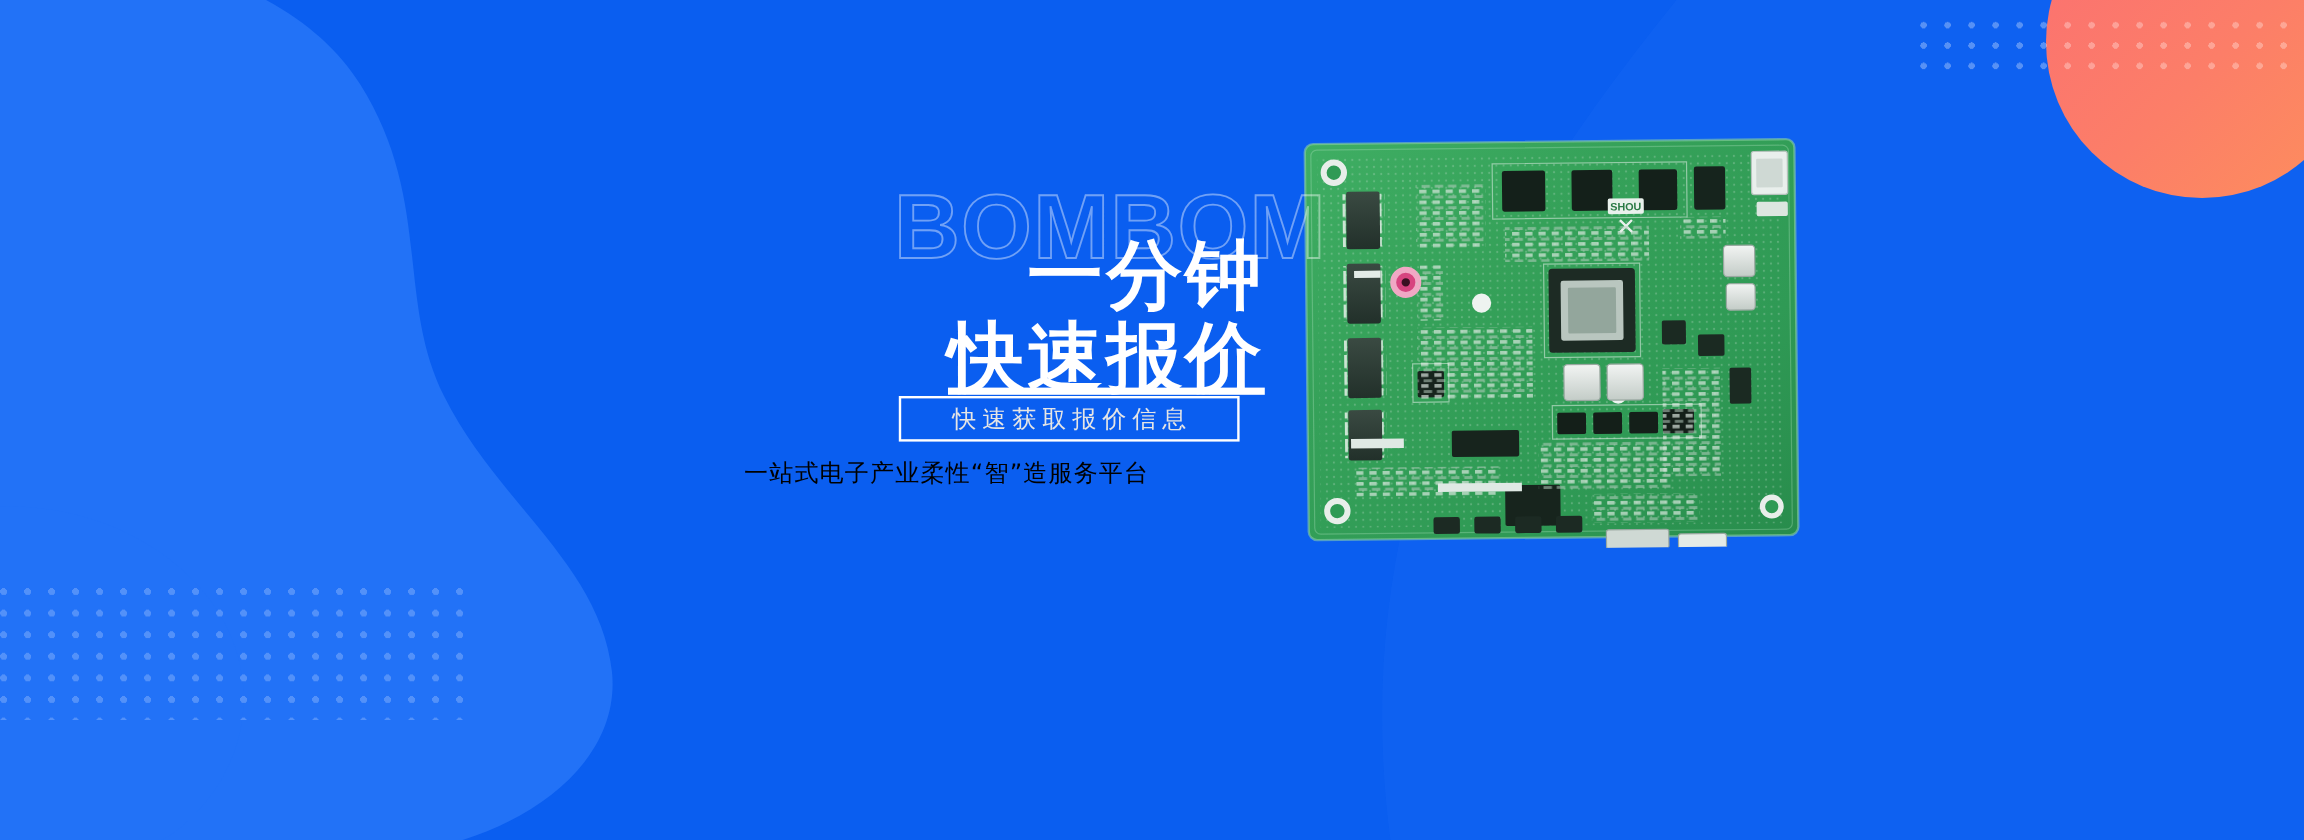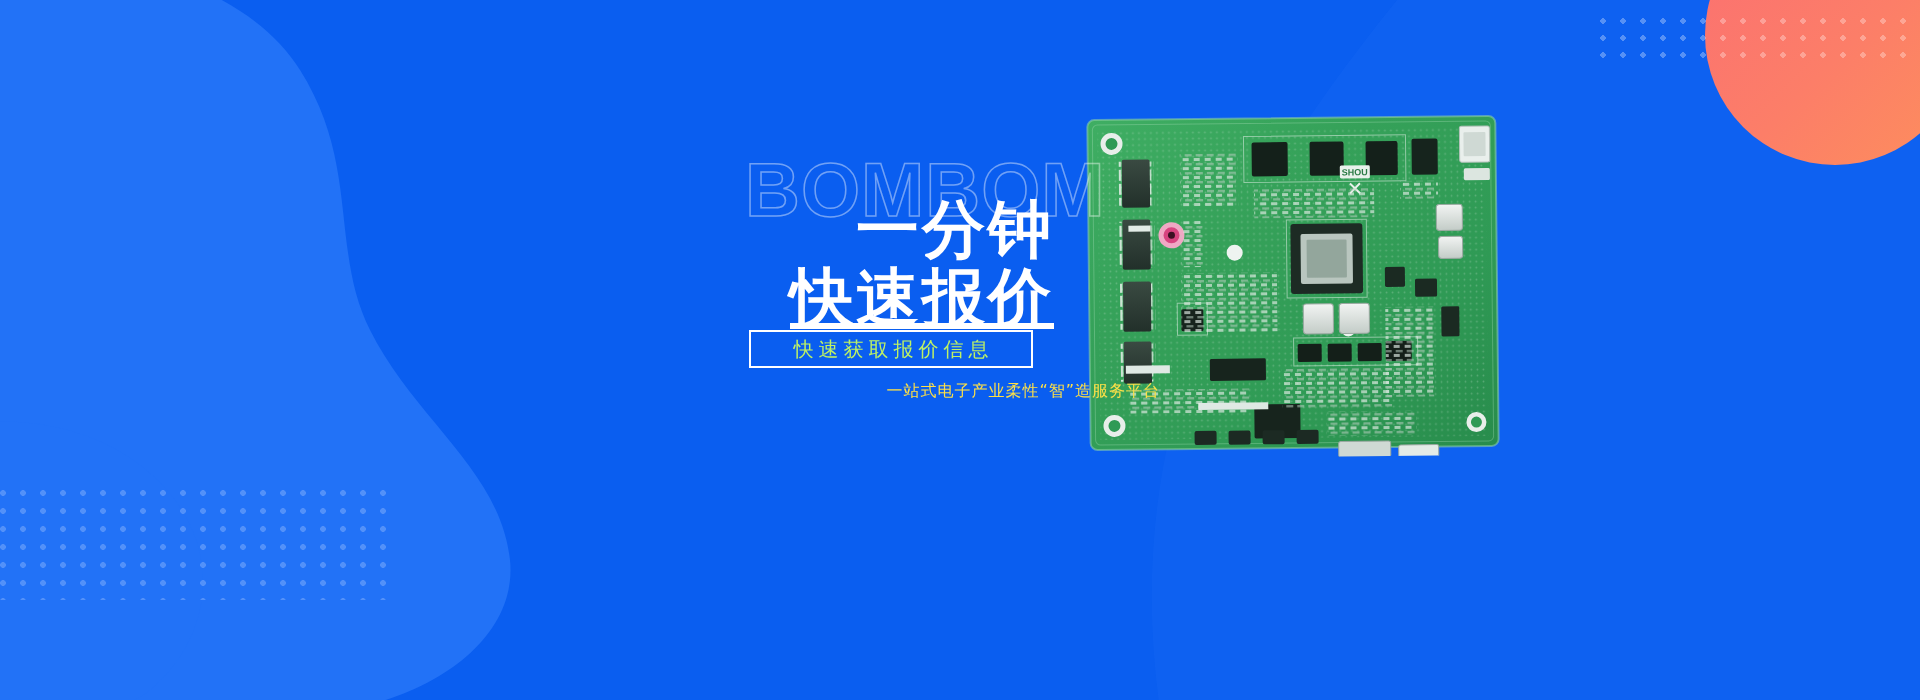--- a/index.html
+++ b/index.html
@@ -96,36 +96,36 @@
     position: absolute;
     left: 749px;
     top: 330px;
     width: 284px;
     height: 38px;
     box-sizing: border-box;
     border: 2px solid #ffffff;
     display: flex;
     align-items: center;
     justify-content: center;
-    color: #bef264;
+    color: #e5e5e5;
     font-size: 20px;
     letter-spacing: 5px;
     text-indent: 5px;
     font-family: "DejaVu Sans", "Liberation Sans", sans-serif;
     white-space: nowrap;
   }
 
   .tagline {
     position: absolute;
     left: 620px;
     top: 381px;
     width: 540px;
-    text-align: right;
-    color: #fde047;
-    font-size: 16px;
+    text-align: left;
+    color: #000000;
+    font-size: 20px;
     letter-spacing: 1px;
     font-family: "DejaVu Sans", "Liberation Serif", serif;
     white-space: nowrap;
   }
 
   
   .board-wrap {
     position: absolute;
     left: 1085px;
     top: 112px;

